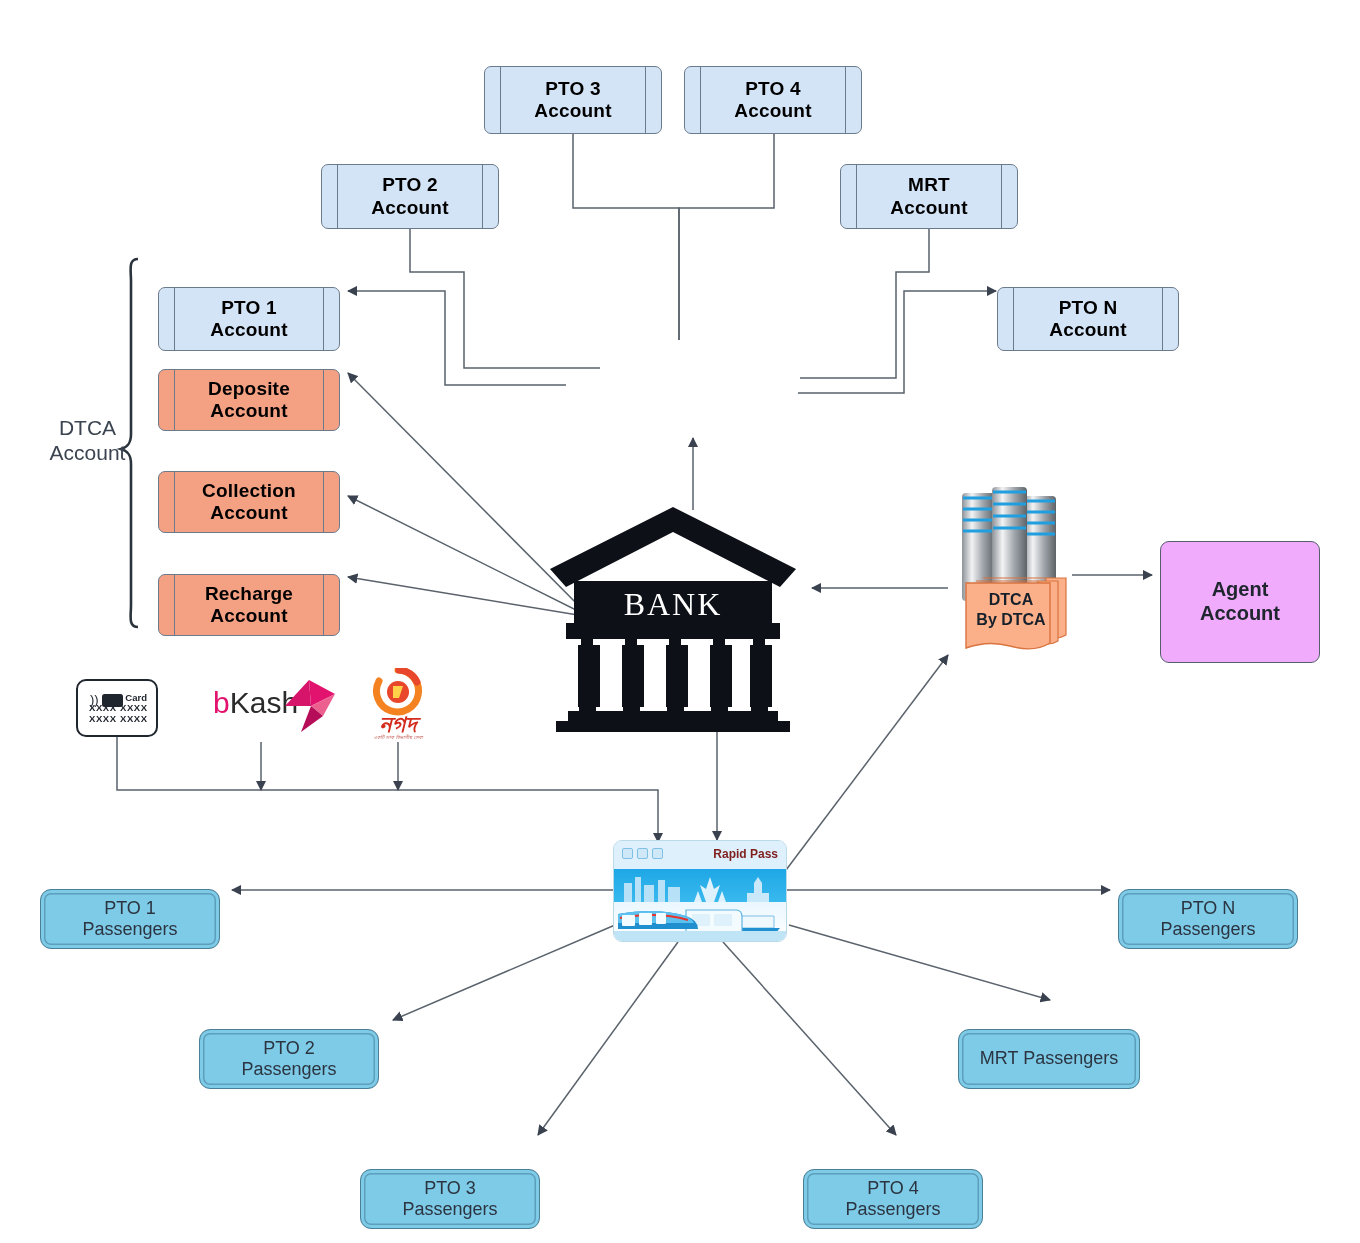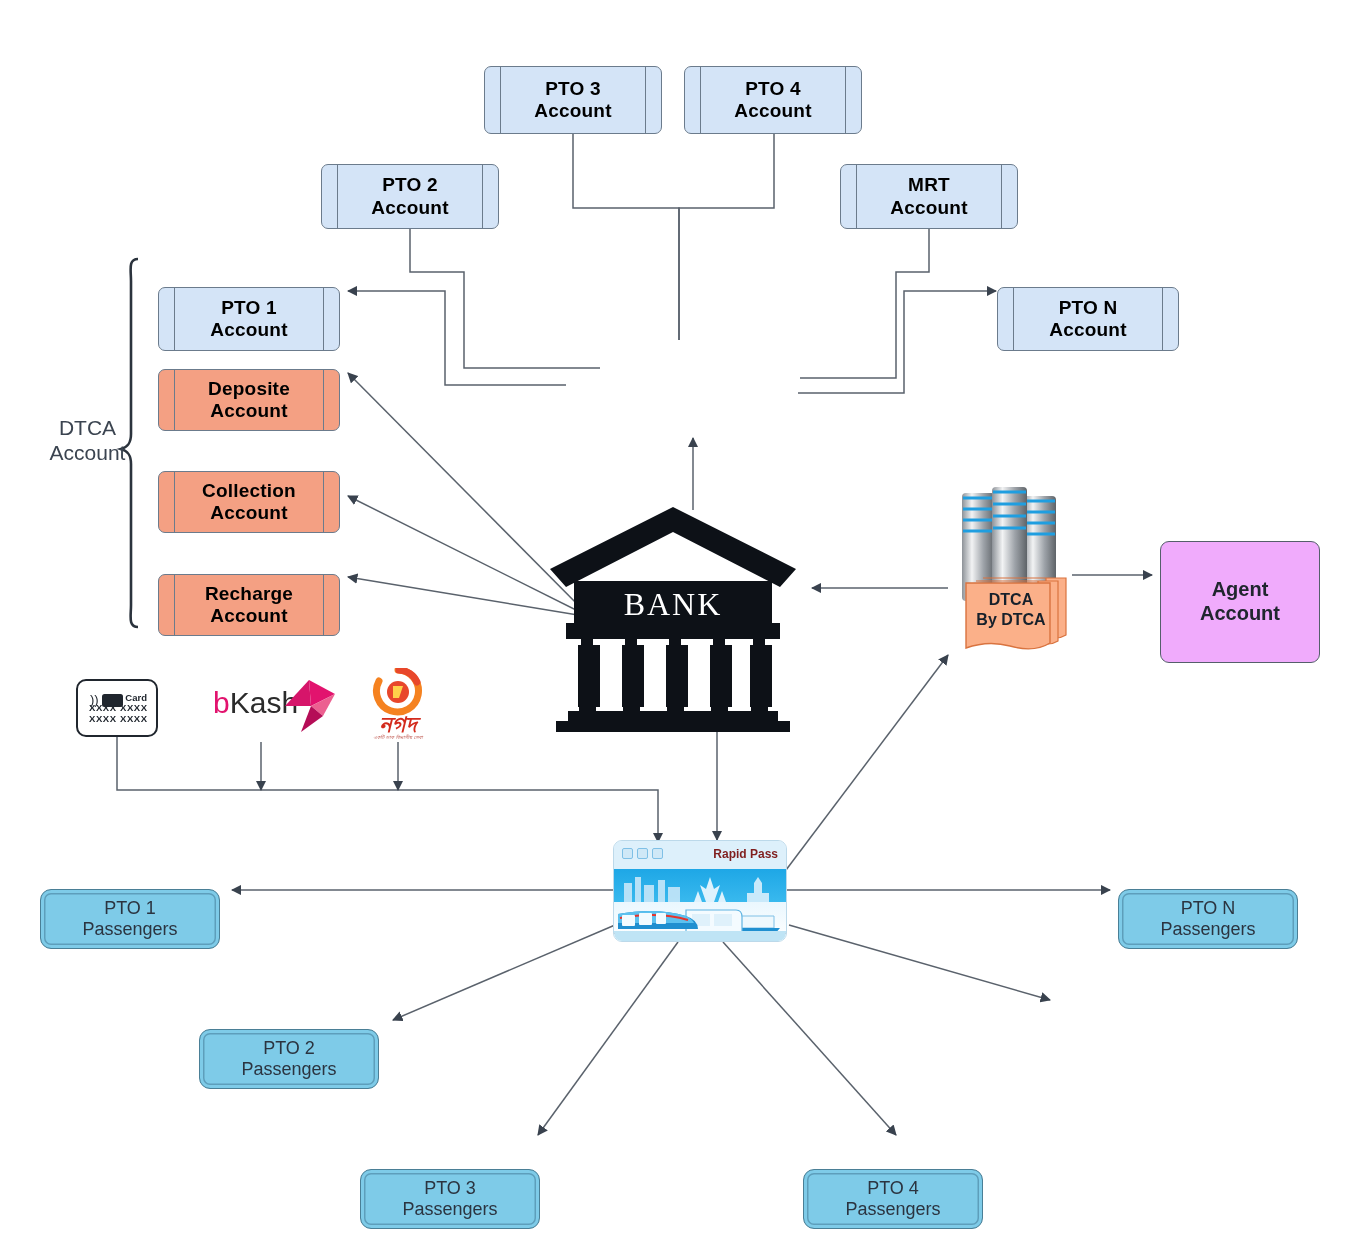--- a/index.html
+++ b/index.html
@@ -488,20 +488,23 @@
   <div class="node pax" style="left:1118px; top:861px; width:180px; height:60px;">
     <span><span>PTO N</span><br>
           <span>Passengers</span></span>
   </div>
 
   <div class="node pax" style="left:199px; top:1001px; width:180px; height:60px;">
     <span><span>PTO 2</span><br>
           <span>Passengers</span></span>
   </div>
 
+  <div class="node pax" style="left:958px; top:1001px; width:182px; height:60px;">
+    <span>MRT Passengers</span>
+  </div>
 
   <div class="node pax" style="left:360px; top:1141px; width:180px; height:60px;">
     <span><span>PTO 3</span><br>
           <span>Passengers</span></span>
   </div>
 
   <div class="node pax" style="left:803px; top:1141px; width:180px; height:60px;">
     <span><span>PTO 4</span><br>
           <span>Passengers</span></span>
   </div>

